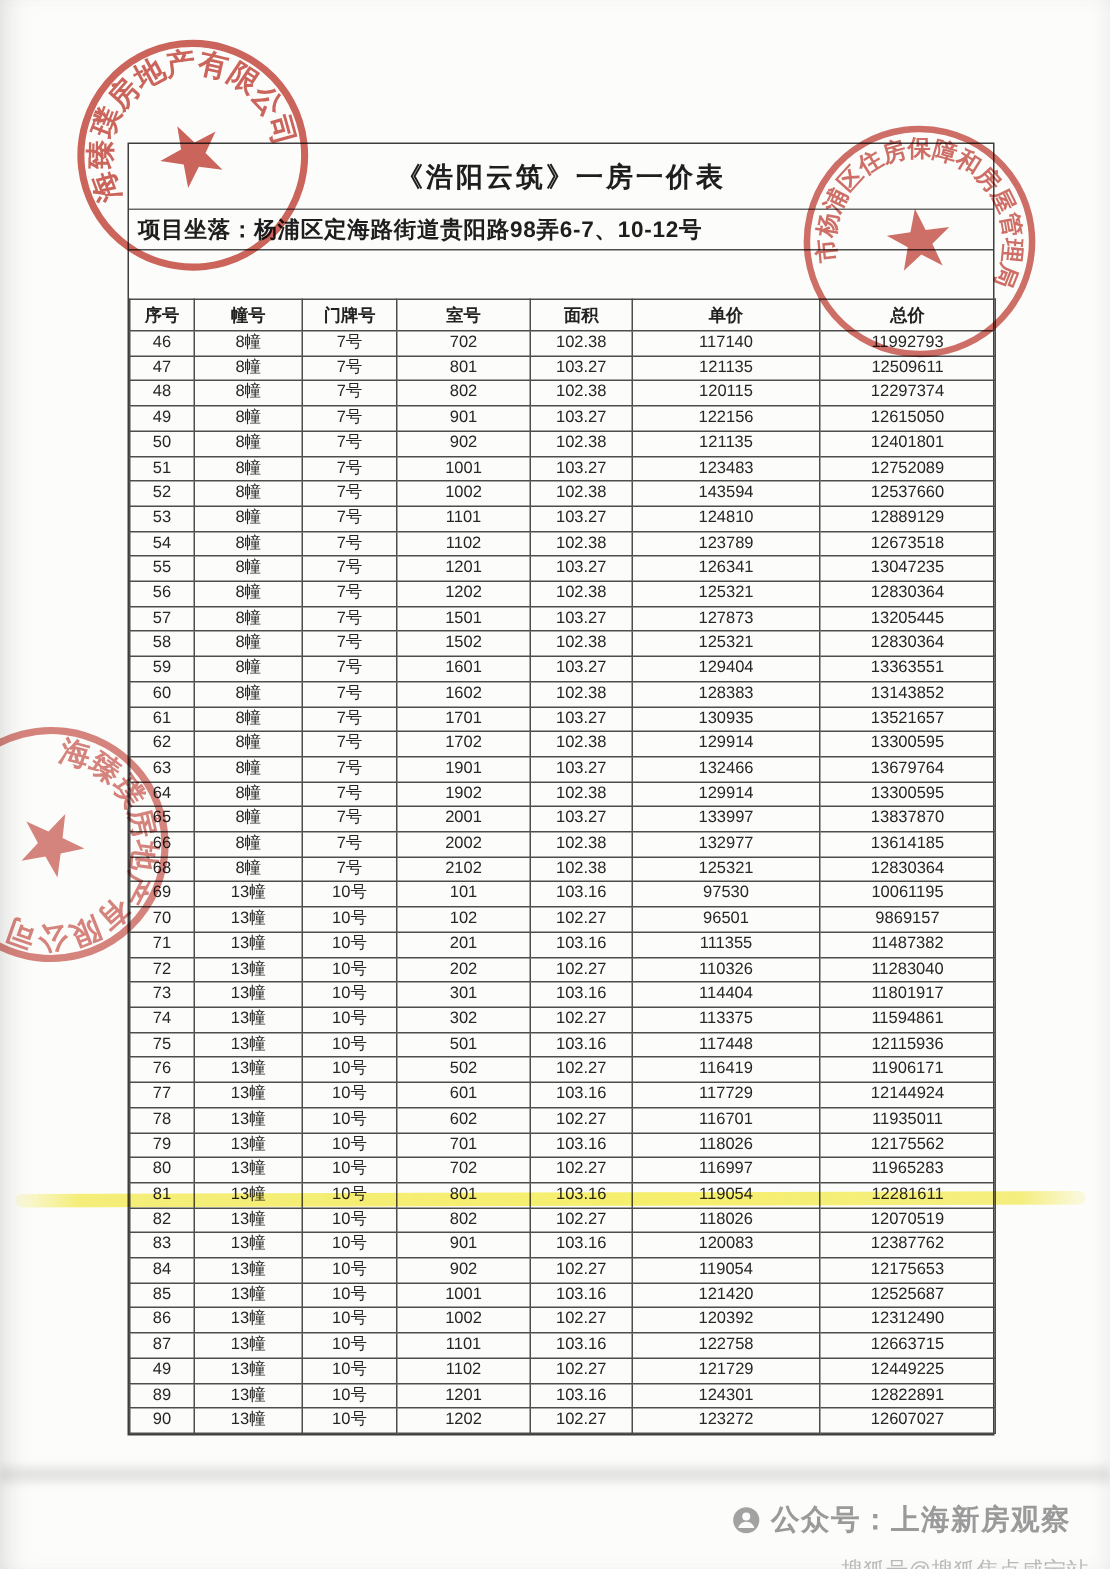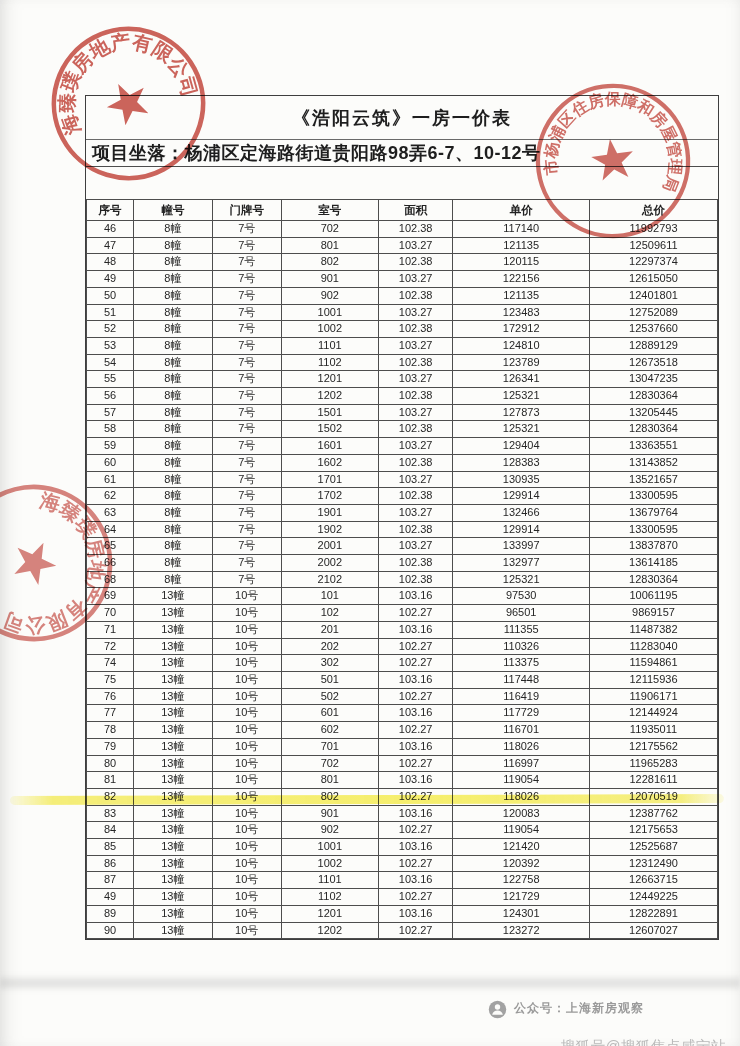--- a/index.html
+++ b/index.html
@@ -10,31 +10,31 @@
     color:#222;
   }
   .page {
     position:relative; width:740px; height:1046px; overflow:hidden;
     background:#fcfcfa;
     box-shadow: inset 14px 0 20px -14px rgba(130,130,130,.35),
                 inset -10px 0 16px -12px rgba(140,140,140,.22);
   }
   
   .doc {
-    position:absolute; left:85px; top:95px; width:634px;
+    position:absolute; left:85px; top:95px; width:578px;
     border:1.5px solid #3e3e3e; background:transparent;
   }
   .doc-title {
     height:44px; display:flex; align-items:center; justify-content:center;
     font-size:18px; font-weight:bold; letter-spacing:2px; color:#1e1e1e;
     border-bottom:1px solid #6a6a6a;
   }
   .doc-location {
     height:27px; display:flex; align-items:center;
-    padding-left:6px; font-size:18px; font-weight:bold; color:#1e1e1e;
+    padding-left:6px; font-size:15px; font-weight:bold; color:#1e1e1e;
     border-bottom:1px solid #4d4d4d; letter-spacing:.5px;
   }
   table.price { width:100%; border-collapse:collapse; table-layout:fixed;margin-top:32px; }
   table.price th {
     height:21px; font-size:11.5px; font-weight:600; color:#222;
     border:1px solid #4d4d4d; text-align:center; vertical-align:middle;
   }
   table.price td {
     height:15.7px; line-height:15.7px; font-size:11px; color:#262626;
     border:1px solid #4d4d4d; text-align:center; vertical-align:middle;
@@ -56,22 +56,22 @@
   
   .scan-shadow {
     position:absolute; left:0; top:974px; width:740px; height:18px;
     background:linear-gradient(180deg, rgba(150,150,150,0),
                rgba(145,145,145,.26) 50%, rgba(150,150,150,0));
     filter:blur(2px);
   }
   
   .footer-account {
     position:absolute; left:488px; top:1000px;
-    display:flex; align-items:flex-start; gap:7px;
-    color:#9a9a9a; font-size:12px; letter-spacing:1px; font-weight:600;
+    display:flex; align-items:center; gap:7px;
+    color:#9a9a9a; font-size:19px; letter-spacing:1px; font-weight:600;
   }
   .footer-watermark {
     position:absolute; right:14px; top:1021px;
     color:#b9b9b9; font-size:14.5px; letter-spacing:.5px;margin-top:16px;
   }
 </style>
 </head>
 <body>
 
 <div class="page">
@@ -154,21 +154,21 @@
             <td>103.27</td>
             <td>123483</td>
             <td>12752089</td>
           </tr>
           <tr>
             <td>52</td>
             <td>8幢</td>
             <td>7号</td>
             <td>1002</td>
             <td>102.38</td>
-            <td>172912</td>
+            <td>143594</td>
             <td>12537660</td>
           </tr>
           <tr>
             <td>53</td>
             <td>8幢</td>
             <td>7号</td>
             <td>1101</td>
             <td>103.27</td>
             <td>124810</td>
             <td>12889129</td>
@@ -327,20 +327,29 @@
             <td>11487382</td>
           </tr>
           <tr>
             <td>72</td>
             <td>13幢</td>
             <td>10号</td>
             <td>202</td>
             <td>102.27</td>
             <td>110326</td>
             <td>11283040</td>
+          </tr>
+          <tr>
+            <td>73</td>
+            <td>13幢</td>
+            <td>10号</td>
+            <td>301</td>
+            <td>103.16</td>
+            <td>114404</td>
+            <td>11801917</td>
           </tr>
           <tr>
             <td>74</td>
             <td>13幢</td>
             <td>10号</td>
             <td>302</td>
             <td>102.27</td>
             <td>113375</td>
             <td>11594861</td>
           </tr>

